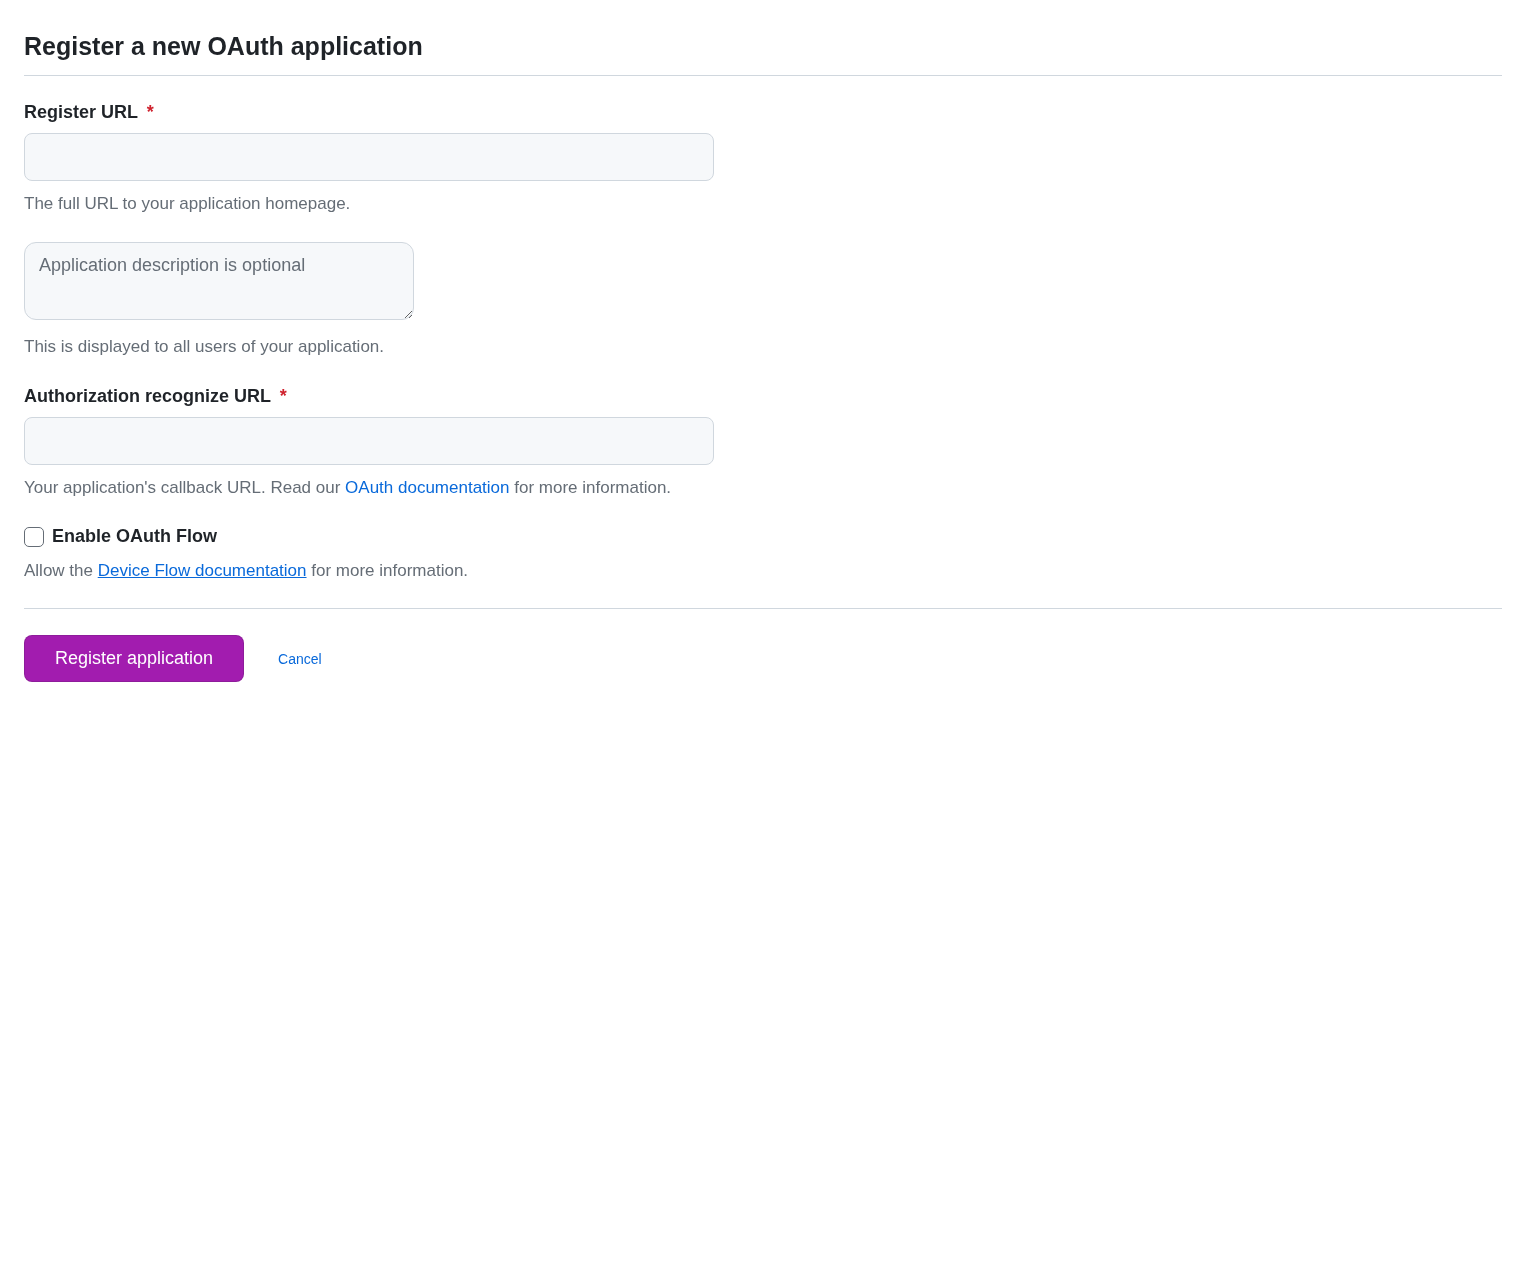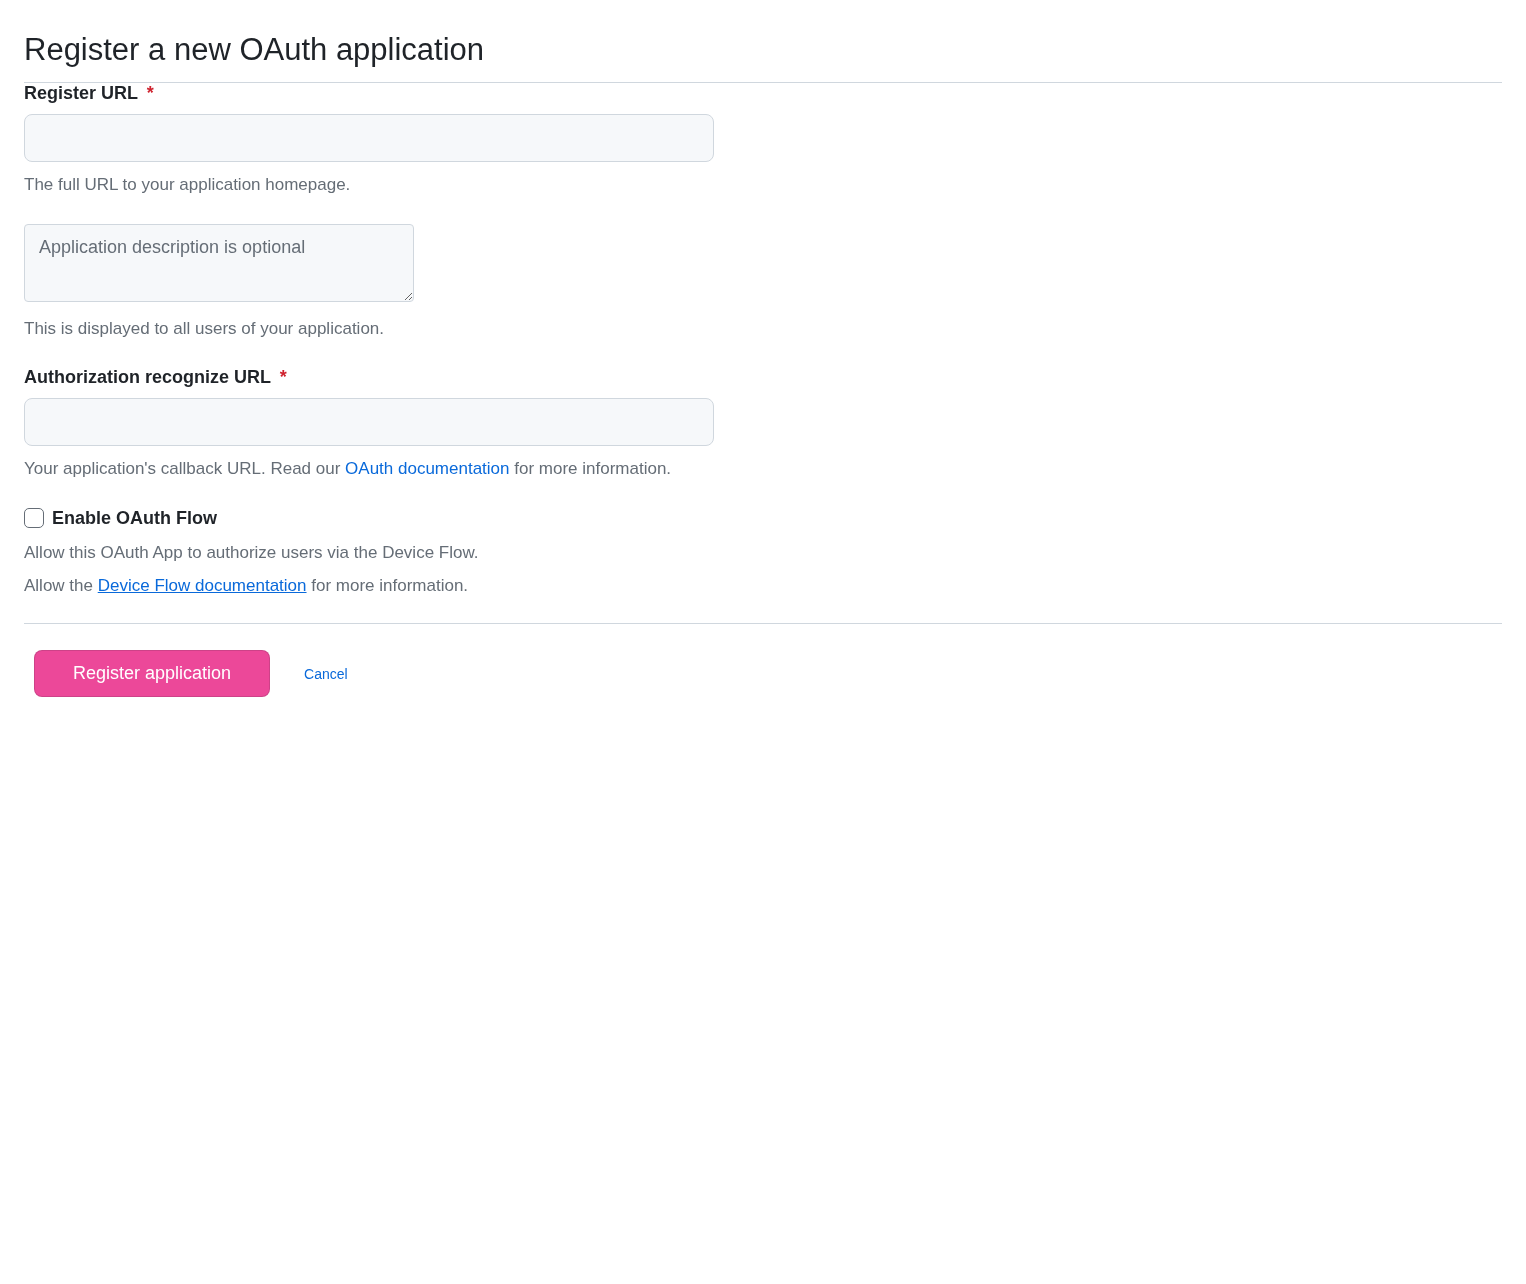--- a/index.html
+++ b/index.html
@@ -10,26 +10,27 @@
     body {
       font-family: -apple-system, BlinkMacSystemFont, "Segoe UI", Helvetica, Arial, sans-serif;
       background: #ffffff;
       color: #1f2328;
       padding: 30px 24px;
     }
     .container {
       max-width: 1478px;
     }
     .page-title {
-      font-size: 31px;
-      font-weight: 400;
+      font-size: 25px;
+      font-weight: 700;
       line-height: 1.3;
       color: #1f2328;
       padding-bottom: 12px;
       border-bottom: 1px solid #d0d7de;
+      margin-bottom: 26px;
     }
     .form-group {
       margin-bottom: 26px;
     }
     .form-label {
       display: block;
       font-size: 18px;
       font-weight: 600;
       color: #1f2328;
       margin-bottom: 10px;
@@ -58,21 +59,21 @@
     }
     .form-textarea {
       width: 390px;
       max-width: 100%;
       height: 78px;
       padding: 10px 14px;
       font-size: 18px;
       line-height: 1.4;
       background: #f6f8fa;
       border: 1px solid #d0d7de;
-      border-radius: 4px;
+      border-radius: 12px;
       color: #1f2328;
       outline: none;
       resize: both;
       font-family: inherit;
     }
     .form-textarea::placeholder,
     .form-input::placeholder {
       color: #656d76;
     }
     .form-hint {
@@ -122,30 +123,29 @@
       border: none;
       border-top: 1px solid #d0d7de;
       margin: 20px 0 26px 0;
     }
     .form-actions {
       display: flex;
       align-items: center;
       gap: 34px;
     }
     .btn-primary {
-      background: #ec4899;
+      background: #a21caf;
       color: #ffffff;
       border: 1px solid rgba(31, 35, 40, 0.15);
       border-radius: 8px;
-      padding: 12px 38px;
+      padding: 12px 30px;
       font-size: 18px;
       font-weight: 500;
       cursor: pointer;
       font-family: inherit;
-      margin-left: 10px;
     }
     .btn-link {
       background: none;
       border: none;
       color: #0969da;
       font-size: 14px;
       font-weight: 400;
       cursor: pointer;
       padding: 0;
       font-family: inherit;
@@ -181,21 +181,20 @@
     <div class="form-hint">
       <span>Your application's callback URL. Read our </span><a href="#" class="link">OAuth documentation</a><span> for more information.</span>
     </div>
   </div>
 
   <div class="checkbox-group">
     <div class="checkbox-row">
       <input type="checkbox" class="checkbox-input" style="">
       <label class="checkbox-label">Enable OAuth Flow</label>
     </div>
-    <div class="hint-line">Allow this OAuth App to authorize users via the Device Flow.</div>
     <div class="hint-line">
       <span>Allow the </span><a href="#" class="link underlined">Device Flow documentation</a><span> for more information.</span>
     </div>
   </div>
 
   <hr class="divider">
 
   <div class="form-actions">
     <button class="btn-primary">Register application</button>
     <button class="btn-link">Cancel</button>

